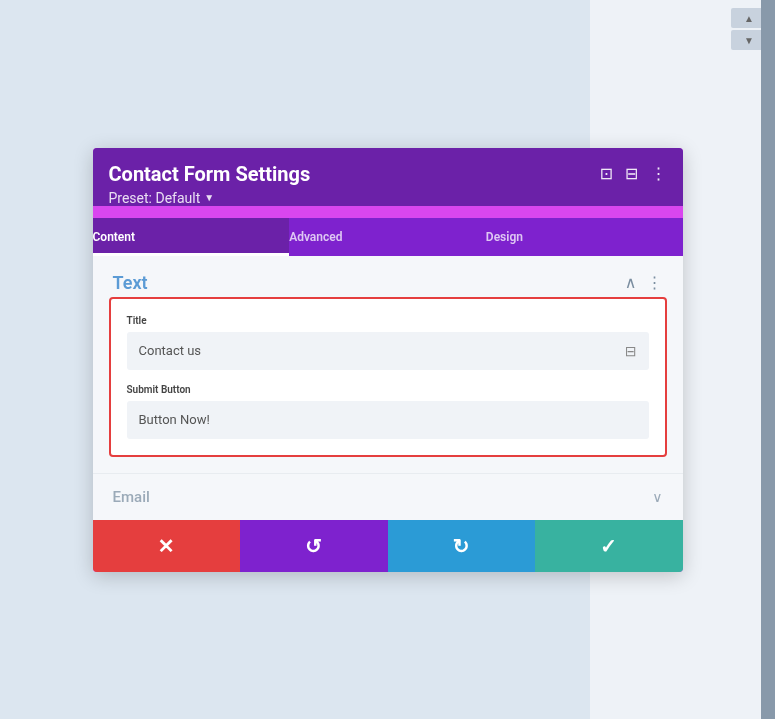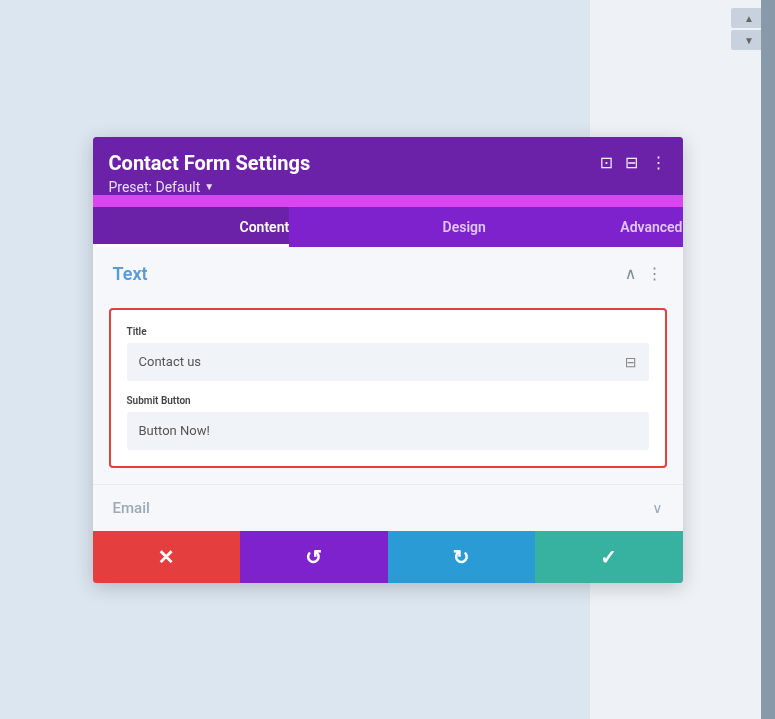--- a/index.html
+++ b/index.html
@@ -67,23 +67,23 @@
       font-size: 10px;
     }
 
     
     .panel-tabs {
       background: #7e22ce;
       display: flex;
     }
     .tab {
       flex: 1;
-      text-align: right;
+      text-align: left;
       padding: 12px 0;
-      font-size: 14px;
+      font-size: 12px;
       font-weight: 600;
       color: rgba(255,255,255,0.75);
       cursor: pointer;
       position: relative;
     }
     .tab.active {
       color: #fff;
       background: #6b21a8;
     }
     .tab.active::after {
@@ -99,21 +99,21 @@
     .panel-body {
       background: #f5f7fa;
       padding: 0;
     }
 
     
     .section-header {
       display: flex;
       align-items: center;
       justify-content: space-between;
-      padding: 16px 20px 24px 20px;
+      padding: 16px 20px 4px 20px;
       text-align: right;
     }
     .section-title {
       font-size: 18px;
       font-weight: 600;
       color: #5b9bd5;
     }
     .section-icons {
       display: flex;
       gap: 10px;
@@ -257,24 +257,24 @@
       <span class="preset-label">Preset: Default</span>
       <span class="preset-chevron">▼</span>
     </div>
   </div>
 
   <div class="panel-tabs">
     <div class="tab active">
       <span>Content</span>
     </div>
     <div class="tab">
+      <span>Advanced</span>
+    </div>
+    <div class="tab">
       <span>Design</span>
-    </div>
-    <div class="tab">
-      <span>Advanced</span>
     </div>
   </div>
 
   <div class="panel-body">
 
     <div class="section-header">
       <span class="section-title">Text</span>
       <div class="section-icons">
         <span class="section-icon">∧</span>
         <span class="section-icon">⋮</span>

